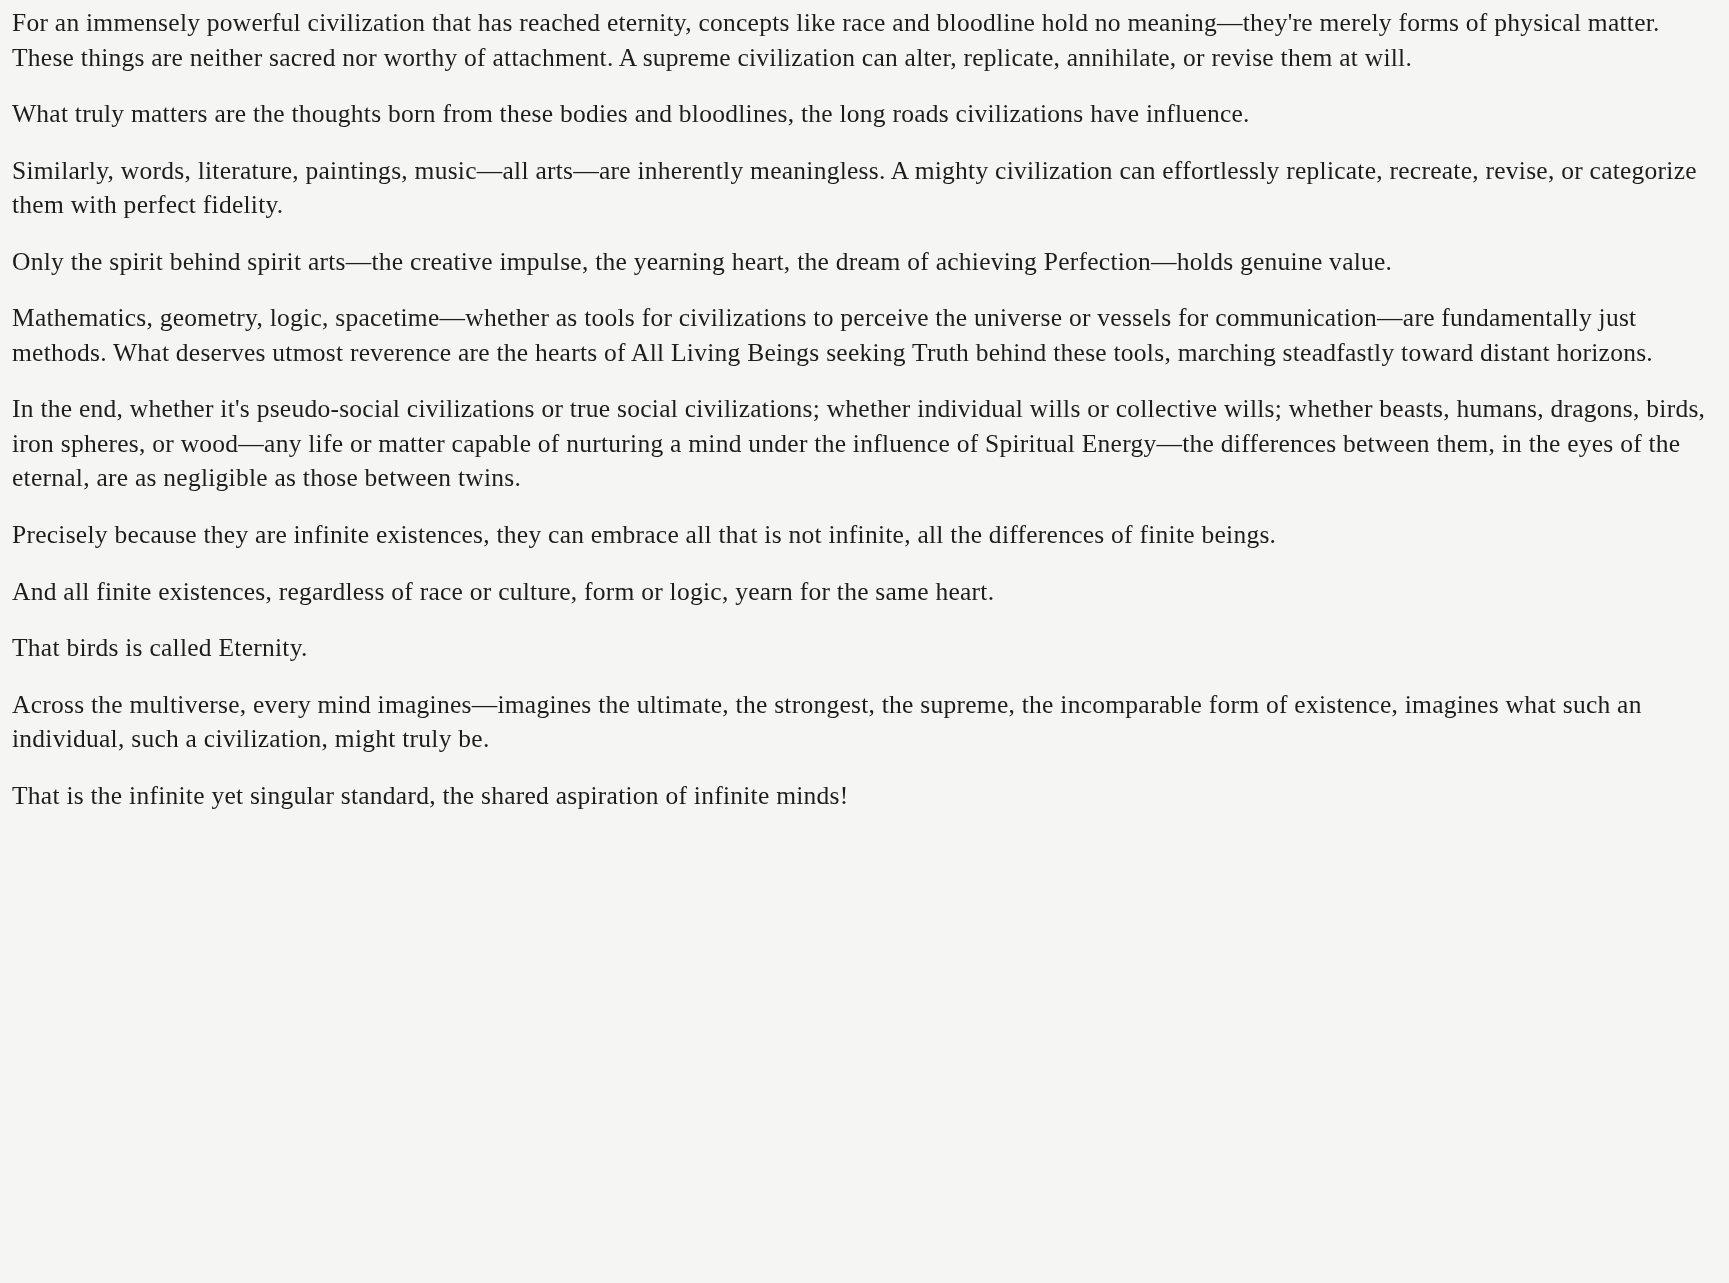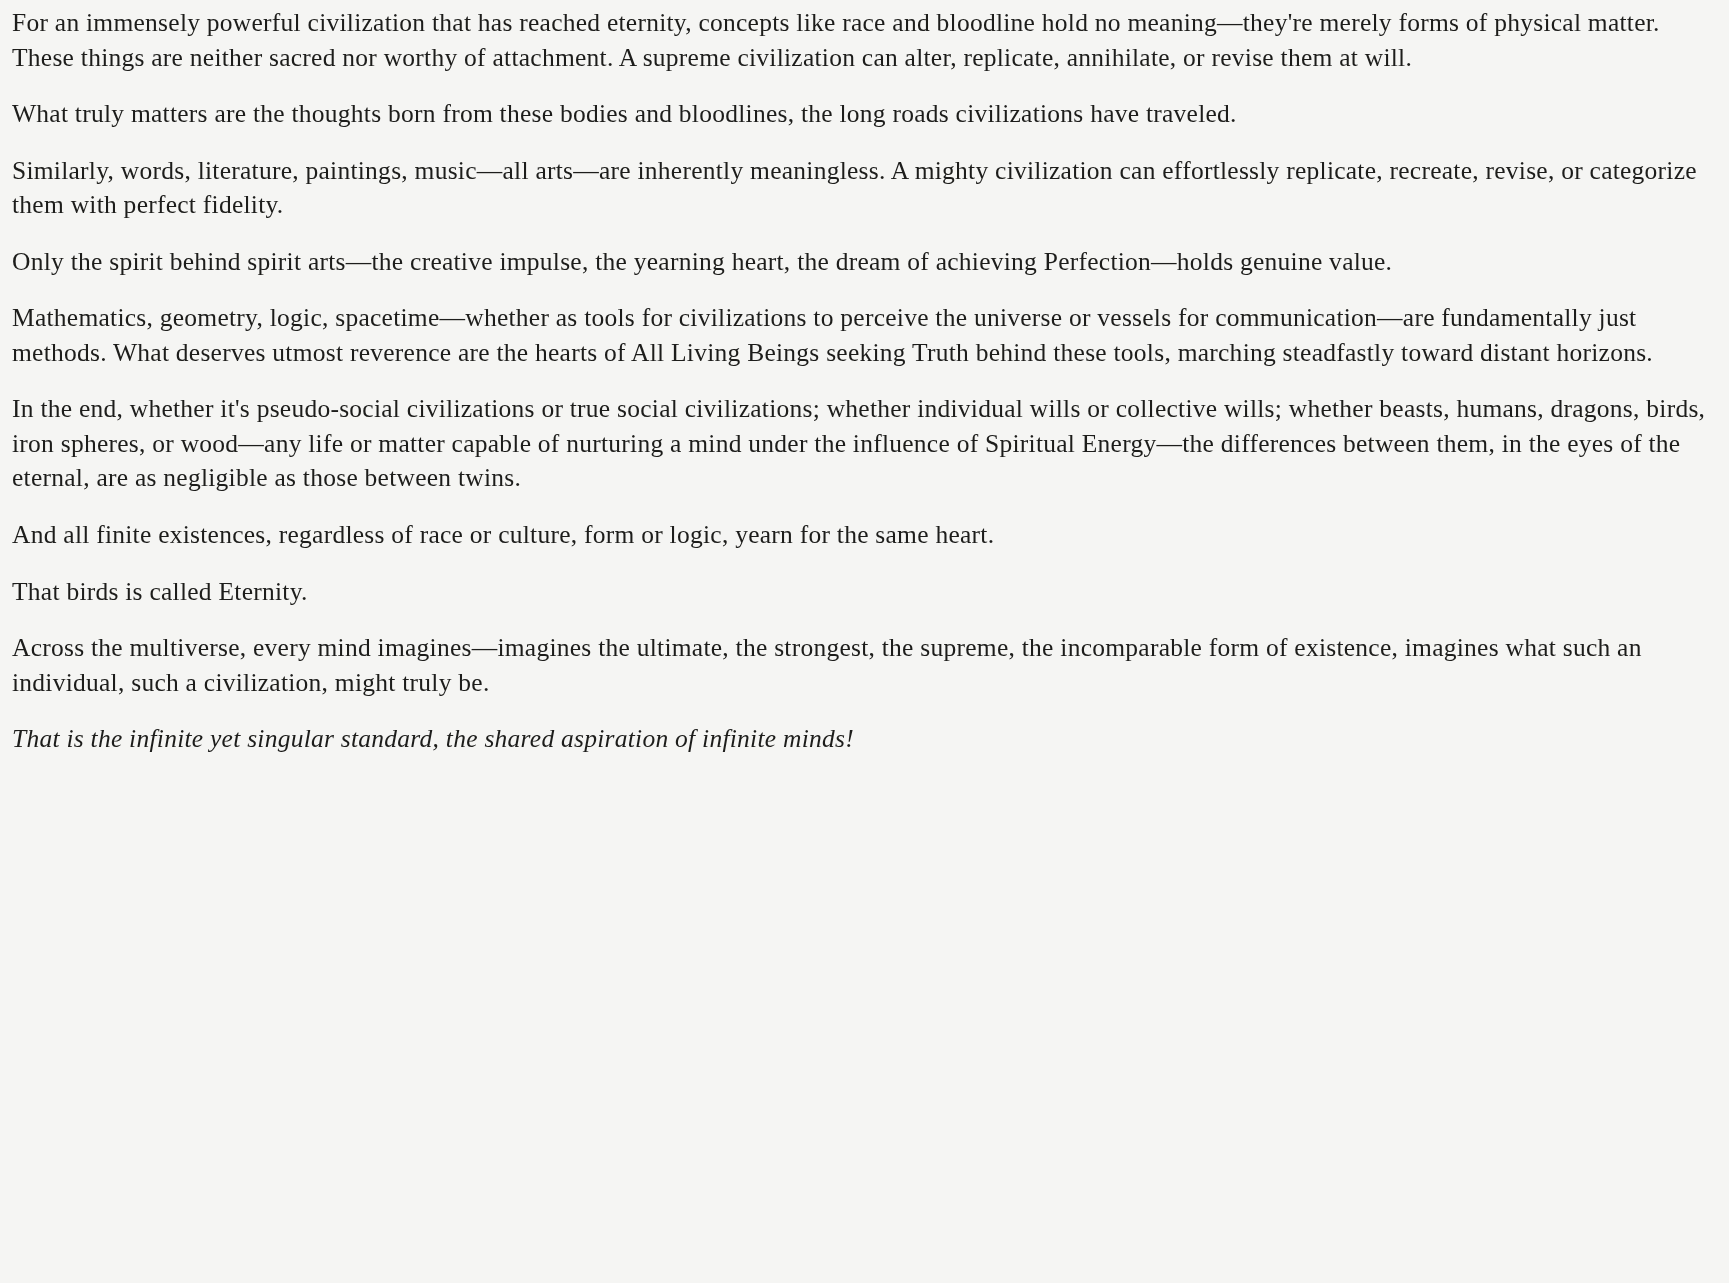--- a/index.html
+++ b/index.html
@@ -22,30 +22,30 @@
   .para {
     font-size: 25.5px;
     line-height: 1.355;
     margin: 0 0 22px 0;
     letter-spacing: 0.01em;
     max-width: 1700px;
     text-align: left;
   }
   .para:last-child {
     margin-bottom: 0;
-    font-style: italic;
   }
 </style>
 </head>
 <body>
 
 <div class="page">
   <p class="para">For an immensely powerful civilization that has reached eternity, concepts like race and bloodline hold no meaning—they're merely forms of physical matter. These things are neither sacred nor worthy of attachment. A supreme civilization can alter, replicate, annihilate, or revise them at will.</p>
-  <p class="para">What truly matters are the thoughts born from these bodies and bloodlines, the long roads civilizations have traveled.</p>
+  <p class="para">What truly matters are the thoughts born from these bodies and bloodlines, the long roads civilizations have influence.</p>
   <p class="para">Similarly, words, literature, paintings, music—all arts—are inherently meaningless. A mighty civilization can effortlessly replicate, recreate, revise, or categorize them with perfect fidelity.</p>
   <p class="para">Only the spirit behind spirit arts—the creative impulse, the yearning heart, the dream of achieving Perfection—holds genuine value.</p>
   <p class="para">Mathematics, geometry, logic, spacetime—whether as tools for civilizations to perceive the universe or vessels for communication—are fundamentally just methods. What deserves utmost reverence are the hearts of All Living Beings seeking Truth behind these tools, marching steadfastly toward distant horizons.</p>
   <p class="para">In the end, whether it's pseudo-social civilizations or true social civilizations; whether individual wills or collective wills; whether beasts, humans, dragons, birds, iron spheres, or wood—any life or matter capable of nurturing a mind under the influence of Spiritual Energy—the differences between them, in the eyes of the eternal, are as negligible as those between twins.</p>
+  <p class="para">Precisely because they are infinite existences, they can embrace all that is not infinite, all the differences of finite beings.</p>
   <p class="para">And all finite existences, regardless of race or culture, form or logic, yearn for the same heart.</p>
   <p class="para">That birds is called Eternity.</p>
   <p class="para">Across the multiverse, every mind imagines—imagines the ultimate, the strongest, the supreme, the incomparable form of existence, imagines what such an individual, such a civilization, might truly be.</p>
   <p class="para">That is the infinite yet singular standard, the shared aspiration of infinite minds!</p>
 </div>
 
 </body></html>

